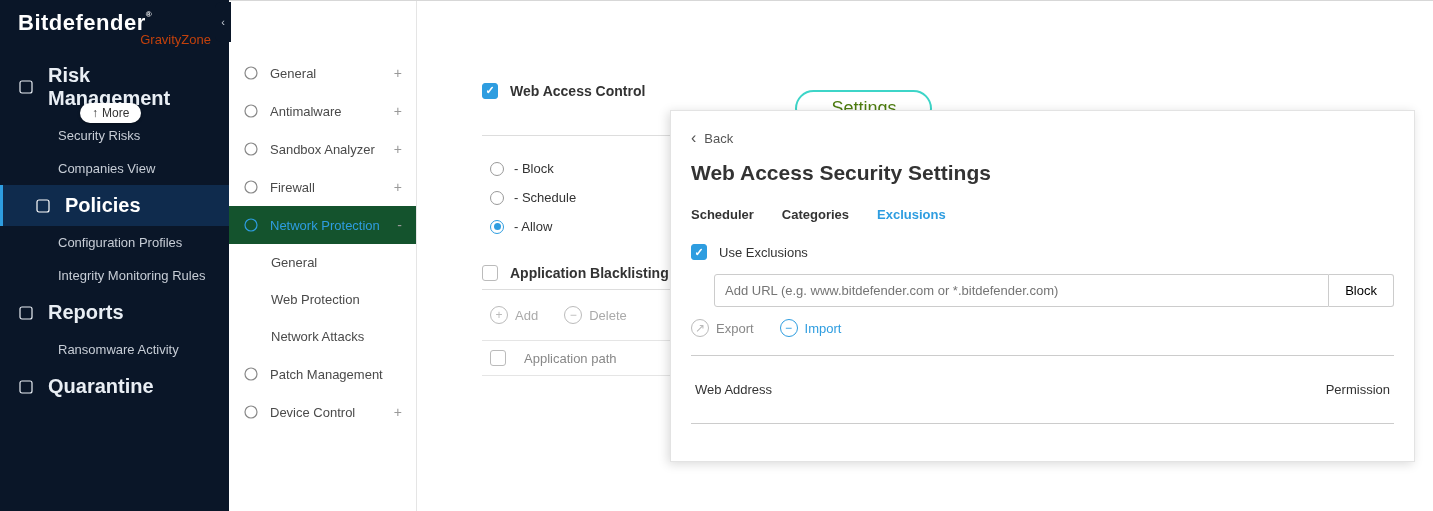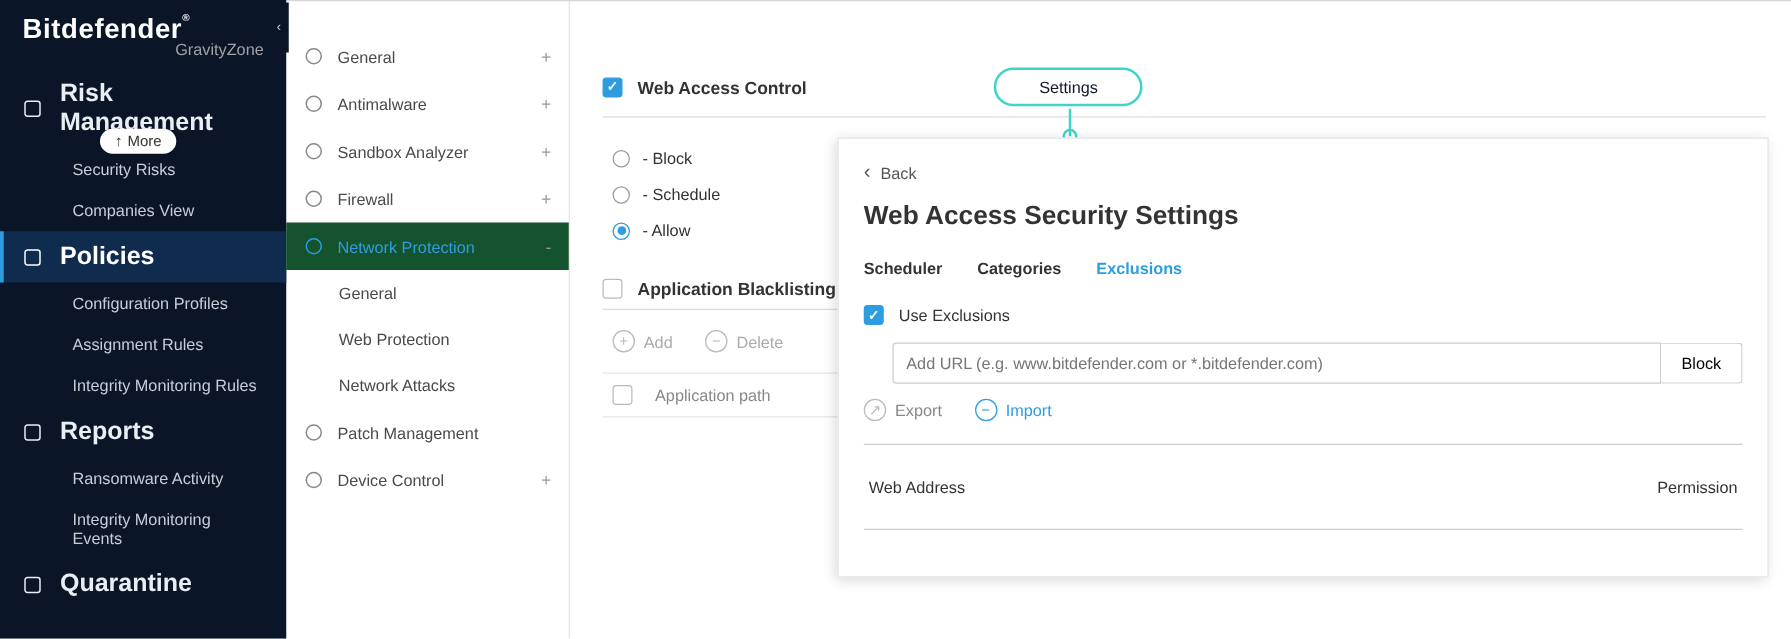--- a/index.html
+++ b/index.html
@@ -2,48 +2,48 @@
 <html><head>
 <meta charset="utf-8">
 <style>
 * { box-sizing: border-box; margin: 0; padding: 0; }
 body { font-family: -apple-system, BlinkMacSystemFont, "Segoe UI", Arial, sans-serif; font-size: 13px; color: #333; background: #fff; width: 1433px; height: 511px; overflow: hidden; position: relative; }
 
 .sidebar { width: 229px; height: 511px; background: #0a1628; color: #c7cdd6; float: left; position: relative; }
 .logo-area { padding: 10px 18px 8px; }
 .logo-brand { font-size: 22px; font-weight: 700; color: #fff; letter-spacing: 0.5px; position: relative; }
 .logo-brand::after { content: "®"; font-size: 8px; position: absolute; top: 0; }
-.logo-sub { font-size: 13px; color: #a3a3a3; text-align: right; margin-top: -4px; }
+.logo-sub { font-size: 13px; color: #c2410c; text-align: right; margin-top: -4px; }
 .collapse-btn { position: absolute; top: 2px; right: -2px; width: 16px; height: 40px; background: #0a1628; color: #c7cdd6; border-radius: 6px 0 0 6px; display: flex; align-items: center; justify-content: center; font-size: 11px; }
 
 .nav-group { }
 .nav-item { display: flex; align-items: center; padding: 9px 18px; cursor: pointer; }
 .nav-item.top { font-size: 20px; font-weight: 700; color: #e9eef4; }
 .nav-item.sub { padding-left: 58px; font-size: 13px; color: #c7cdd6; }
-.nav-item.active { background: #0f2b4d; color: #fff; border-left: 3px solid #2e9de0; padding-left: 15px; }
+.nav-item.active { background: #0f2b4d; color: #fff; border-left: 3px solid #2e9de0; padding-left: 32px; }
 .nav-icon { width: 16px; height: 16px; margin-right: 14px; display: inline-flex; align-items: center; justify-content: center; }
 .more-badge { position: absolute; top: 103px; left: 80px; background: #fff; color: #333; border-radius: 14px; padding: 3px 12px; font-size: 12px; display: flex; align-items: center; gap: 4px; box-shadow: 0 1px 3px rgba(0,0,0,0.3); }
 
-.policy-nav { width: 227px; height: 511px; float: left; border-right: 1px solid #e5e5e5; background: #fff; padding-top: 26px; }
+.policy-nav { width: 188px; height: 511px; float: left; border-right: 1px solid #e5e5e5; background: #fff; padding-top: 54px; }
 .policy-item { display: flex; align-items: center; padding: 11px 14px; cursor: pointer; position: relative; color: #4a4a4a; }
 .policy-item .expand { position: absolute; right: 14px; color: #999; font-size: 14px; }
 .policy-item.selected { background: #14532d; color: #2e9de0; }
 .policy-item .picon { width: 16px; height: 16px; margin-right: 11px; color: #888; }
 .policy-item.selected .picon { color: #2e9de0; }
 .policy-sub { padding: 11px 14px 11px 42px; cursor: pointer; color: #4a4a4a; }
 .policy-sub.selected { color: #2e9de0; }
 
 .main { margin-left: 456px; padding: 54px 20px 20px 26px; position: relative; }
 .section-row { display: flex; align-items: center; border-bottom: 1px solid #ddd; padding-bottom: 8px; margin-bottom: 18px; text-align: center; }
 .chk { width: 16px; height: 16px; border: 1.5px solid #2e9de0; border-radius: 3px; display: inline-flex; align-items: center; justify-content: center; margin-right: 12px; }
 .chk.on { background: #2e9de0; }
 .chk.on::after { content: "✓"; color: #fff; font-size: 11px; font-weight: bold; }
 .chk.gray { border-color: #bbb; }
 .section-title { font-weight: 600; font-size: 14px; }
-.settings-pill { margin-left: 150px; border: 2px solid #3dd5c8; border-radius: 22px; padding: 6px 34px; color: #0f172a; font-size: 13px; position: relative; }
+.settings-pill { margin-left: 150px; border: 2px solid #3dd5c8; border-radius: 22px; padding: 6px 34px; color: #4d7c0f; font-size: 18px; position: relative; margin-top: 36px; }
 .settings-pill::after { content: ""; position: absolute; left: 50%; bottom: -26px; width: 2px; height: 22px; background: #3dd5c8; }
 .settings-pill::before { content: ""; position: absolute; left: 50%; bottom: -32px; width: 8px; height: 8px; border: 2px solid #3dd5c8; border-radius: 50%; background: #fff; margin-left: -5px; }
 
 .radio-row { display: flex; align-items: center; padding: 7px 0 7px 8px; }
 .radio { width: 14px; height: 14px; border: 1.5px solid #999; border-radius: 50%; margin-right: 10px; display: inline-flex; align-items: center; justify-content: center; }
 .radio.on { border-color: #2e9de0; }
 .radio.on::after { content: ""; width: 7px; height: 7px; background: #2e9de0; border-radius: 50%; }
 
 .app-black { margin-top: 24px; border-bottom: 1px solid #ddd; padding-bottom: 8px; display: flex; align-items: center; }
 .action-row { display: flex; gap: 26px; padding: 16px 0 16px 8px; color: #aaa; align-items: center; }
@@ -102,38 +102,32 @@
           <svg width="16" height="16" viewBox="0 0 16 16">
             <rect x="2" y="2" width="12" height="12" rx="2" fill="none" stroke="currentColor" stroke-width="1.2"></rect>
           </svg>
         </span>
         <span>Policies</span>
       </div>
       <div class="nav-item sub">
         <span>Configuration Profiles</span>
       </div>
       <div class="nav-item sub">
-        <span>Assignment Rules</span>
-      </div>
-      <div class="nav-item sub">
         <span>Integrity Monitoring Rules</span>
       </div>
       <div class="nav-item top">
         <span class="nav-icon">
           <svg width="16" height="16" viewBox="0 0 16 16">
             <rect x="2" y="2" width="12" height="12" rx="2" fill="none" stroke="currentColor" stroke-width="1.2"></rect>
           </svg>
         </span>
         <span>Reports</span>
       </div>
       <div class="nav-item sub">
         <span>Ransomware Activity</span>
-      </div>
-      <div class="nav-item sub">
-        <span>Integrity Monitoring Events</span>
       </div>
       <div class="nav-item top">
         <span class="nav-icon">
           <svg width="16" height="16" viewBox="0 0 16 16">
             <rect x="2" y="2" width="12" height="12" rx="2" fill="none" stroke="currentColor" stroke-width="1.2"></rect>
           </svg>
         </span>
         <span>Quarantine</span>
       </div>
     </div>

